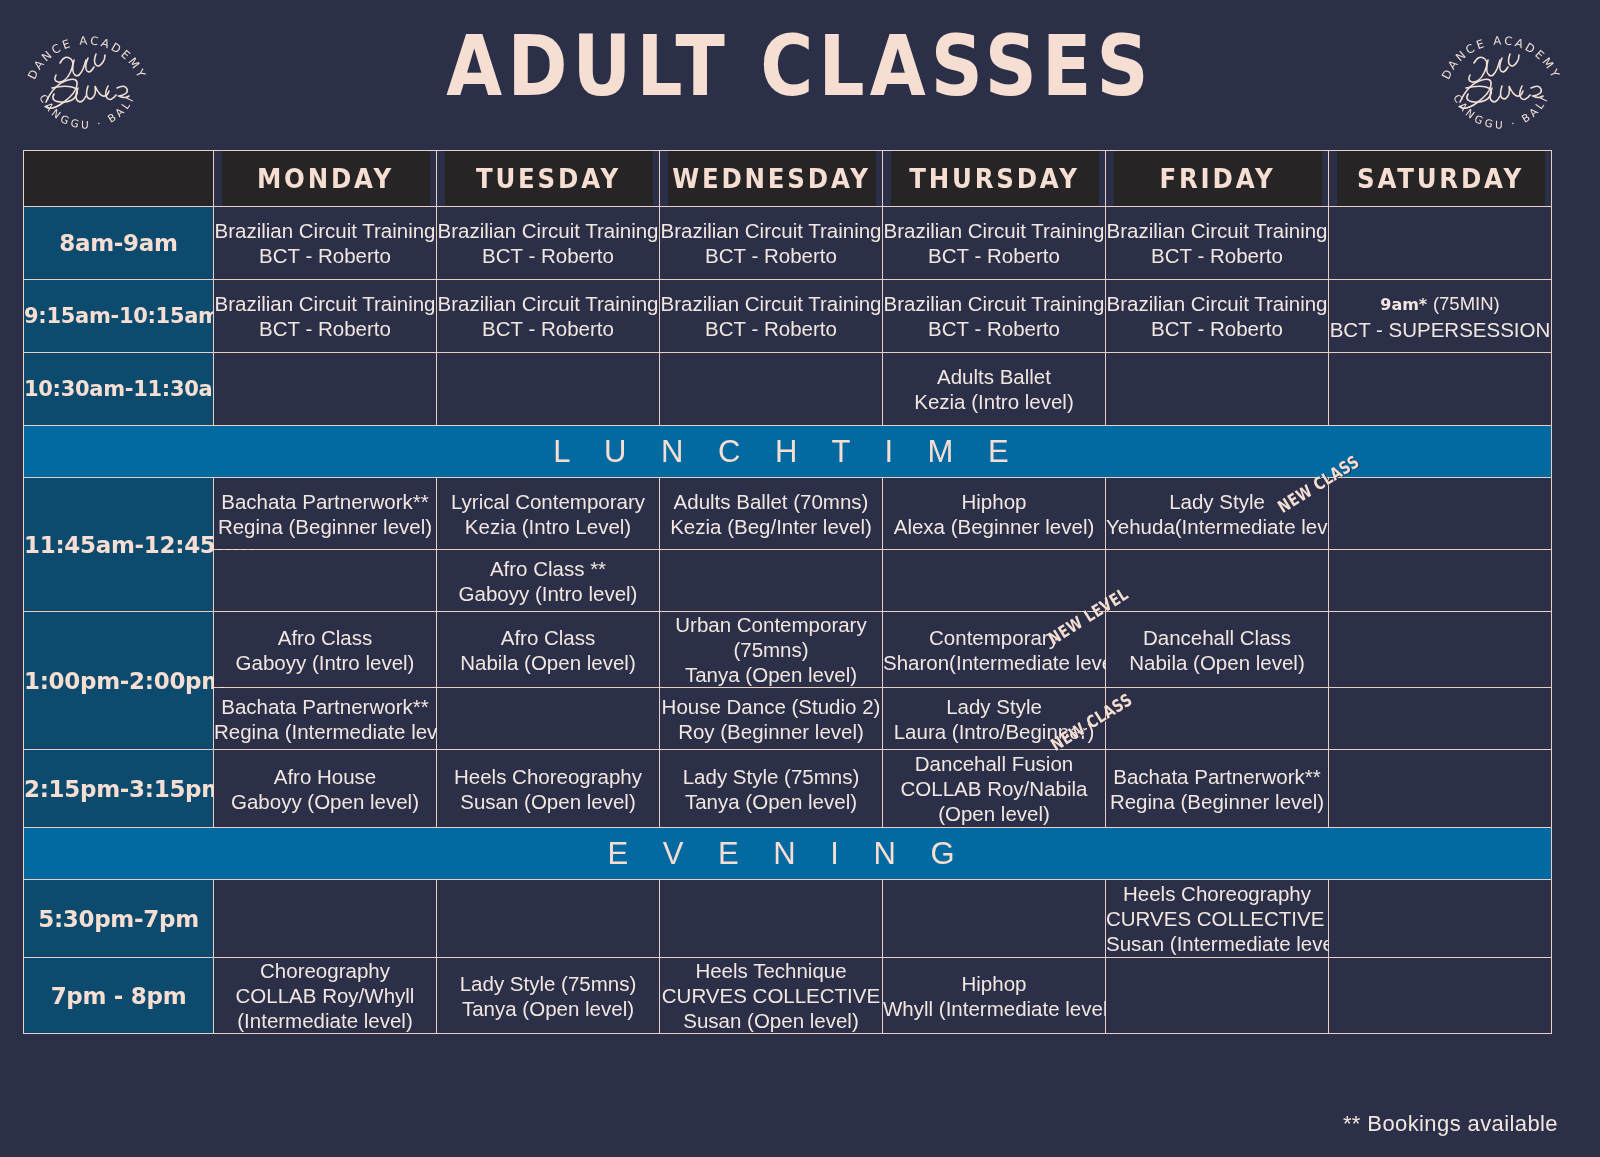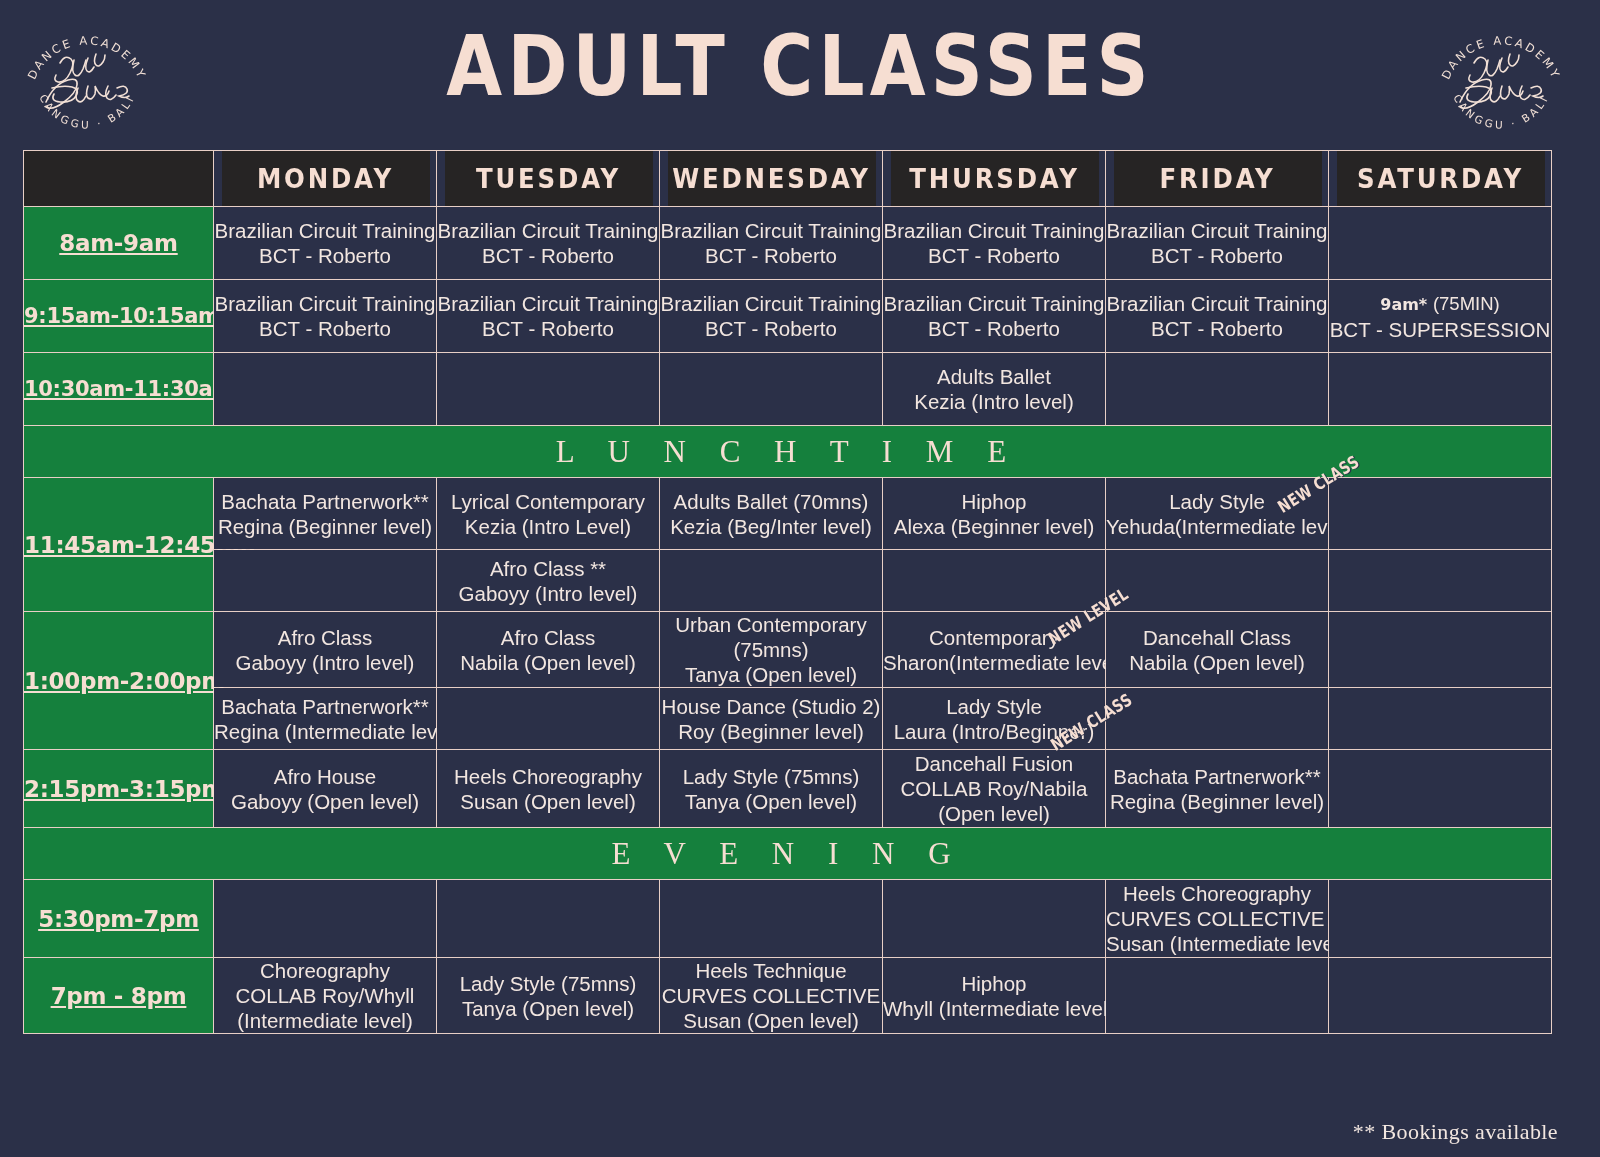--- a/index.html
+++ b/index.html
@@ -79,30 +79,29 @@
     font-weight: bold;
     font-size: 26px;
     letter-spacing: 3px;
     text-align: center;
     transform: scaleX(0.94);
   }
   .corner { background: #262424; }
 
   
   .timecell {
-    background: #15803d;
+    background: #0c4a6e;
     color: #f6ded2;
     font-family: "DejaVu Sans", sans-serif;
     font-weight: bold;
     font-size: 23px;
     letter-spacing: -0.3px;
     text-align: center;
     padding: 0 4px;
     white-space: nowrap;
-    text-decoration: underline;
   }
   .timecell.small { font-size: 21px; }
 
   
   .cell {
     background: #2b3048;
     color: #f2e6e0;
     text-align: center;
     font-size: 20.5px;
     line-height: 25px;
@@ -116,27 +115,27 @@
 
   .bold9 {
     font-family: "DejaVu Sans", sans-serif;
     font-weight: bold;
     font-size: 16px;
   }
   .mins { font-size: 18.5px; text-align: center; }
 
   
   .banner {
-    background: #15803d;
+    background: #0369a1;
     color: #f6ded2;
     text-align: center;
     height: 52px;
     font-size: 31px;
     letter-spacing: 13px;
-    font-family: Liberation Serif, serif;
+    font-family: Liberation Sans, sans-serif;
   }
 
   
   .r-tall  { height: 73px; }
   .r-mid   { height: 72px; }
   .r-sub   { height: 62px; }
   .r-ev1   { height: 78px; }
   .r-ev2   { height: 74px; }
 
   
@@ -155,25 +154,24 @@
     z-index: 5;
   }
   .badge-a { top: -6px;  right: -48px; }
   .badge-b { top: -8px;  right: -40px; }
   .badge-c { top: 22px;  right: -44px; }
 
   
   .footnote {
     position: absolute;
     right: 42px;
-    bottom: 12px;
+    bottom: 20px;
     color: #f2e6e0;
     font-size: 22px;
     letter-spacing: 0.4px;
-    font-family: Liberation Serif, serif;
   }
 </style>
 </head>
 <body>
 
 <div class="page">
 
   <div class="header">
 
     <div class="logo left">

